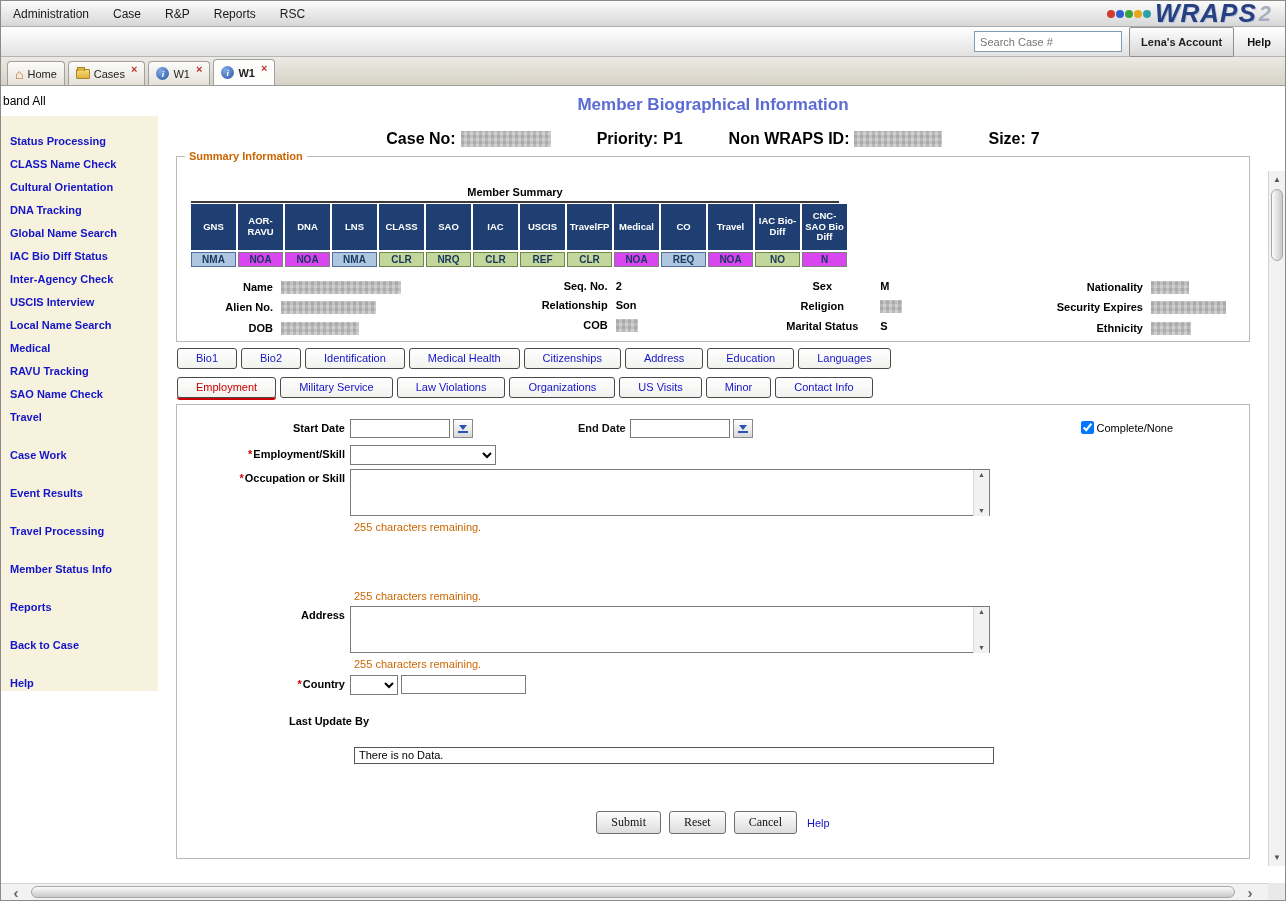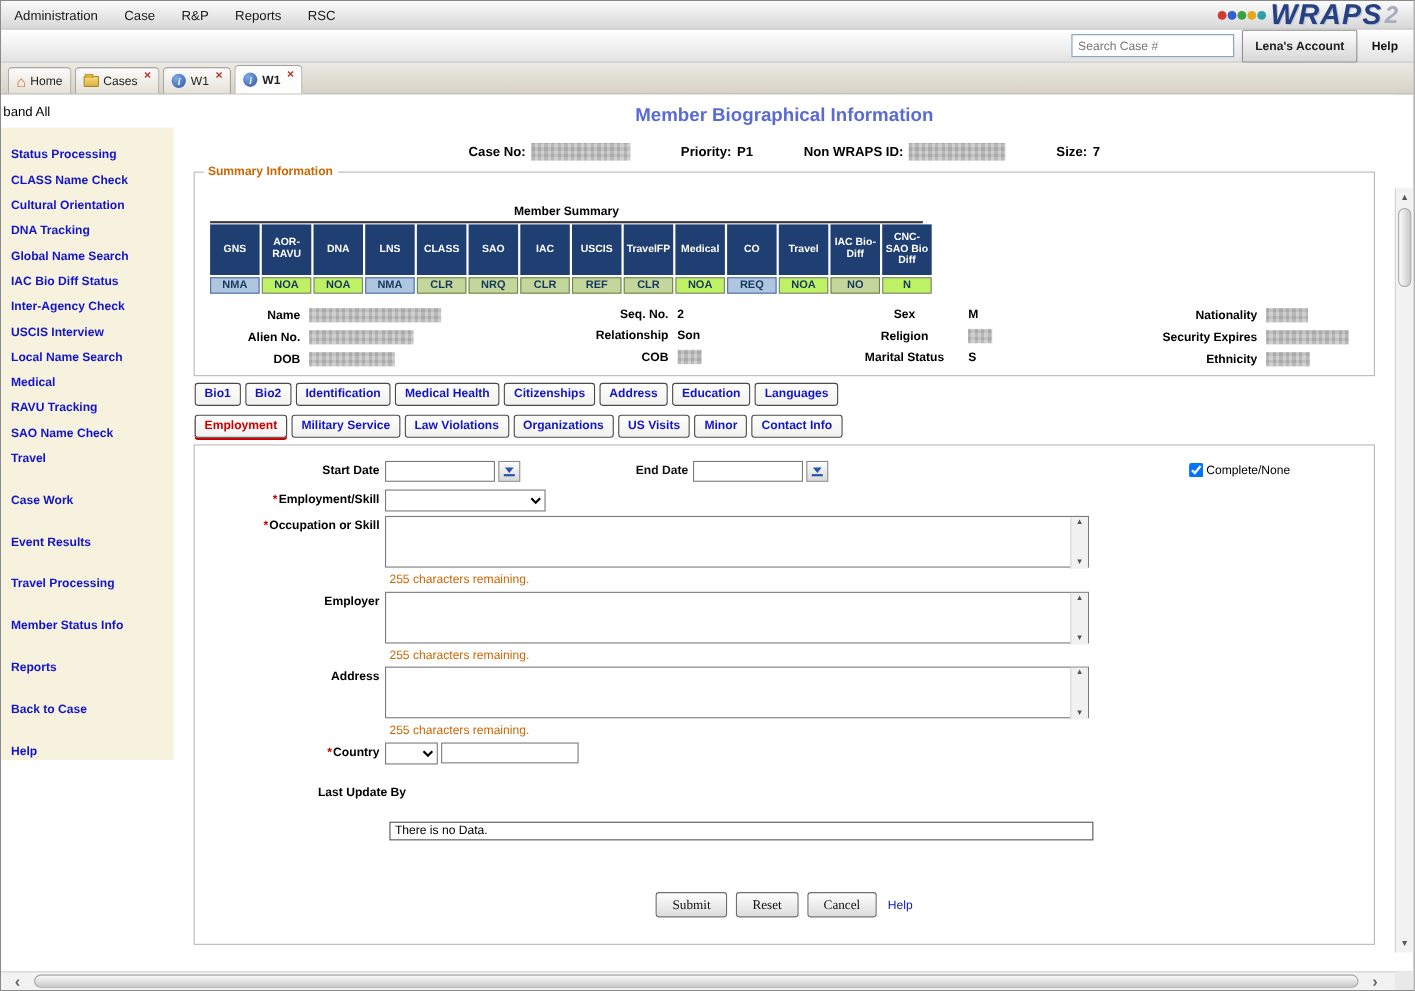--- a/index.html
+++ b/index.html
@@ -48,21 +48,21 @@
   .content { position:absolute; top:85px; left:0; right:0; bottom:17px; background:#fff; overflow:hidden; }
   .expand-all { position:absolute; top:8px; left:2px; font-size:12px; color:#000; cursor:pointer; }
 
   .sidebar { position:absolute; top:30px; left:0; width:157px; height:575px; background:#f6f2de; padding:14px 4px 0 9px; }
   .side-item { height:23px; line-height:23px; font-size:11px; font-weight:bold; color:#1414c8; white-space:nowrap; cursor:pointer; }
   .side-group2 .side-item { margin-top:15px; }
 
   .main { position:absolute; top:0; left:157px; right:17px; bottom:0; background:#fff; }
   .page-title { position:absolute; top:9px; left:0; right:0; text-align:center; font-size:17px; font-weight:bold; color:#5b6bd5; }
 
-  .case-row { position:absolute; top:44px; left:0; right:0; display:flex; justify-content:center; align-items:center; gap:46px; font-size:12px; }
+  .case-row { position:absolute; top:44px; left:0; right:0; display:flex; justify-content:center; align-items:center; gap:46px; font-size:16px; }
   .case-item { display:flex; align-items:center; gap:5px; font-weight:bold; color:#000; }
 
   .redact { display:inline-block; height:13px; vertical-align:middle;
     background: repeating-linear-gradient(90deg, rgba(0,0,0,0.10) 0 3px, rgba(255,255,255,0.06) 3px 6px),
                 repeating-linear-gradient(0deg, #cdcdcd 0 3px, #bdbdbd 3px 6px); }
   .rh16 { height:16px; }
   .w22{width:22px;} .w38{width:38px;} .w40{width:40px;} .w75{width:75px;} .w78{width:78px;}
   .w88{width:88px;} .w90{width:90px;} .w95{width:95px;} .w120{width:120px;}
 
   fieldset.summary { position:absolute; top:64px; left:18px; right:18px; height:192px; border:1px solid #b9b9b9; }
@@ -70,35 +70,35 @@
 
   .msum { position:absolute; top:24px; left:14px; width:648px; }
   .msum-title { text-align:center; font-size:11px; font-weight:bold; color:#000; padding-bottom:3px; border-bottom:2px solid #3a3a3a; }
   .mcols { display:flex; gap:2px; margin-top:1px; }
   .mcol { width:45px; flex:0 0 45px; }
   .mhead { height:46px; background:#1f3f72; color:#fff; font-size:9.5px; font-weight:bold; line-height:1.15;
     display:flex; align-items:center; justify-content:center; text-align:center; padding:1px; }
   .mstat { margin-top:2px; height:15px; border:1px solid #666; font-size:10px; font-weight:bold; color:#17375e;
     display:flex; align-items:center; justify-content:center; }
   .s-blue { background:#aec6e0; border-color:#4f6f9f; }
-  .s-gray { background:#bef264; border-color:#7f7f7f; }
+  .s-gray { background:#d946ef; border-color:#7f7f7f; }
   .s-green { background:#c3d69b; border-color:#70874a; }
 
   .details { position:absolute; top:118px; left:12px; right:6px; display:flex; justify-content:space-between; font-size:11px; }
   .dgroup { display:flex; flex-direction:column; gap:7px; }
   .drow { display:flex; align-items:center; }
   .dlabel { font-weight:bold; color:#000; text-align:right; padding-right:8px; }
   .dval { font-weight:bold; color:#000; }
   .g1 .dlabel{width:92px;} .g2 .dlabel{width:110px;} .g3 .dlabel{width:108px;text-align:center;} .g4 .dlabel{width:126px;}
   .g1 .dval{width:138px;} .g2 .dval{width:70px;} .g3 .dval{width:58px;} .g4 .dval{width:92px;}
 
   .biorow { position:absolute; left:19px; display:flex; gap:4px; }
   .biorow1 { top:262px; } .biorow2 { top:291px; }
   .biotab { border:1px solid #4a4a4a; border-radius:3px; background:linear-gradient(#ffffff,#f1f1ee);
-    color:#1414c8; font-size:11px; font-weight:bold; padding:3px 8px 4px; cursor:pointer; white-space:nowrap; }
+    color:#1414c8; font-size:11px; font-weight:normal; padding:3px 18px 4px; cursor:pointer; white-space:nowrap; }
   .biotab.active { color:#cc0000; box-shadow:0 2px 0 #cc0000; }
 
   fieldset.formbox { position:absolute; top:318px; left:18px; right:18px; height:455px; border:1px solid #b9b9b9; }
   .frow { position:absolute; left:0; right:0; display:flex; align-items:flex-start; }
   .flabel { width:173px; flex:0 0 173px; text-align:right; padding:3px 5px 0 0; font-size:11px; font-weight:bold; color:#000; }
   .req { color:#cc0000; font-weight:bold; margin-right:1px; }
   .ti { height:19px; border:1px solid #7a7a7a; font-size:11px; padding:0 3px; background:#fff; }
   .ti-date { width:100px; }
   .calbtn { width:20px; height:19px; margin-left:3px; border:1px solid #8a8a8a; background:linear-gradient(#fdfdfd,#d9d9d9);
     display:inline-flex; flex-direction:column; align-items:center; justify-content:center; gap:1px; cursor:pointer; }
@@ -431,30 +431,20 @@
           <span class="ta-wrap">
             <textarea style=""></textarea>
             <span class="fake-scroll">
               <span class="fs-arrow">▲</span>
               <span class="fs-arrow">▼</span>
             </span>
           </span>
         </div>
         <div class="remaining rem-occ">255 characters remaining.</div>
 
-        <div class="frow r-emp">
-          <span class="flabel">Employer</span>
-          <span class="ta-wrap">
-            <textarea style=""></textarea>
-            <span class="fake-scroll">
-              <span class="fs-arrow">▲</span>
-              <span class="fs-arrow">▼</span>
-            </span>
-          </span>
-        </div>
         <div class="remaining rem-emp">255 characters remaining.</div>
 
         <div class="frow r-addr">
           <span class="flabel">Address</span>
           <span class="ta-wrap">
             <textarea style=""></textarea>
             <span class="fake-scroll">
               <span class="fs-arrow">▲</span>
               <span class="fs-arrow">▼</span>
             </span>

